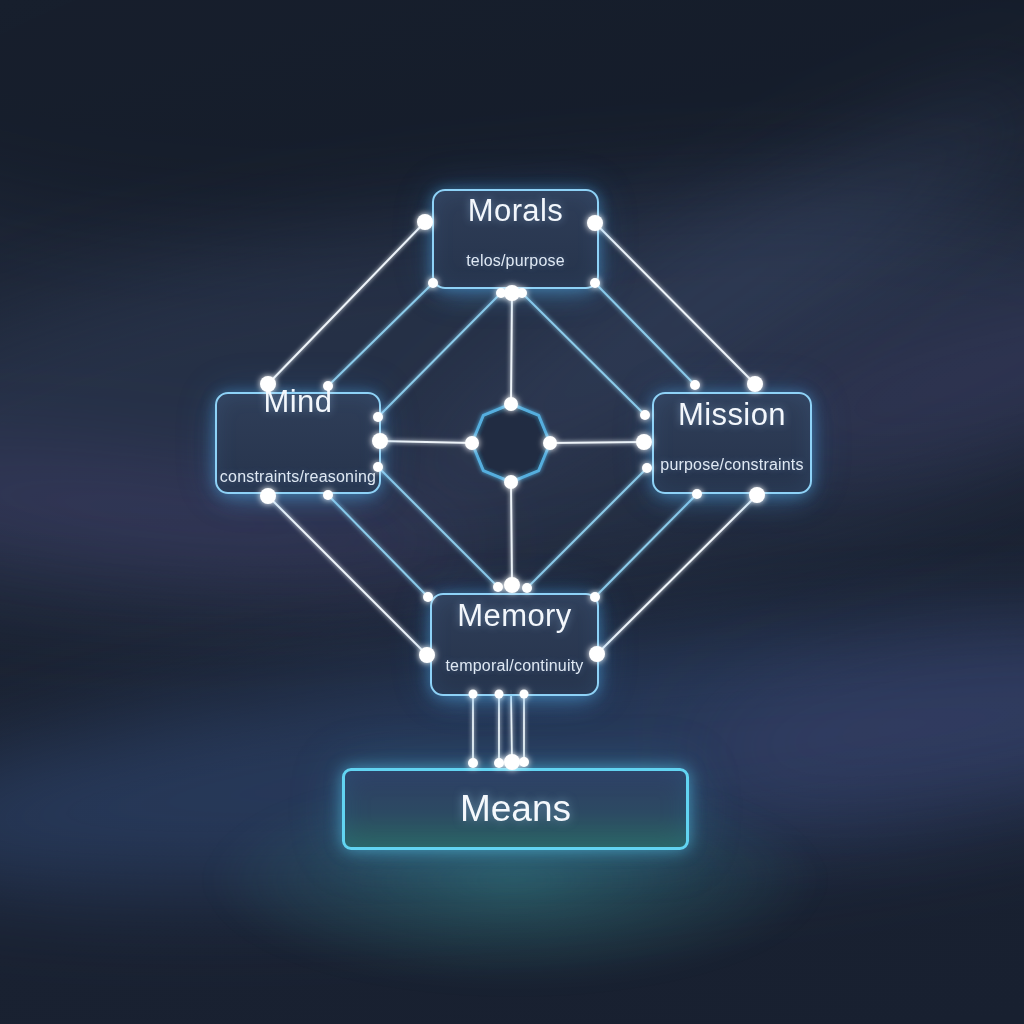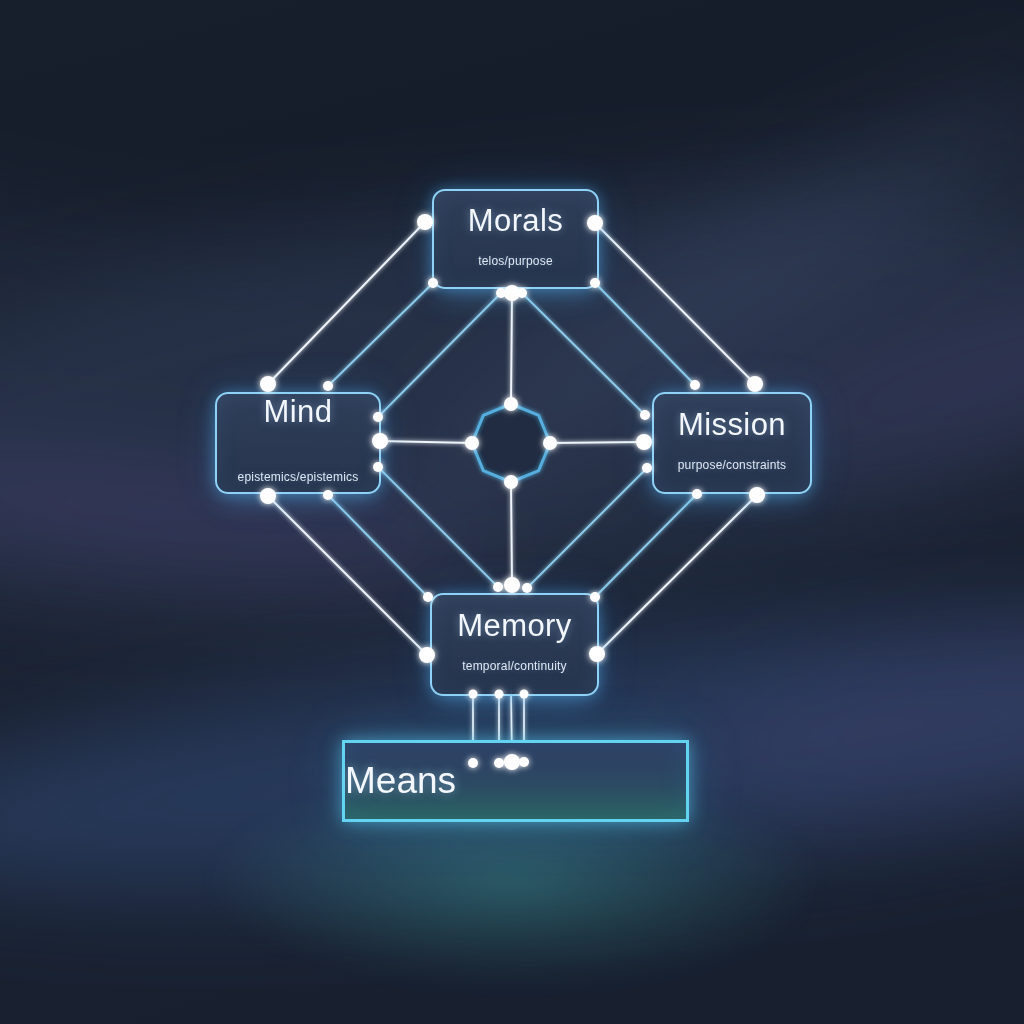--- a/index.html
+++ b/index.html
@@ -29,30 +29,30 @@
   
   .node{
     position:absolute;display:flex;flex-direction:column;align-items:center;justify-content:center;gap:7px;
     border:2.5px solid var(--node-border,#8ed2f7);border-radius:13px;
     background:linear-gradient(180deg,rgba(48,63,90,.94) 0%,rgba(38,52,76,.94) 100%);
     box-shadow:0 0 14px rgba(86,186,255,.38),0 0 42px rgba(60,140,220,.18),
                0 10px 26px -6px rgba(100,200,255,.32),inset 0 0 22px rgba(110,185,255,.10);
   }
   .node .title{margin:0;font-size:31px;font-weight:500;color:#f3f7fc;letter-spacing:.4px;
     text-shadow:0 0 9px rgba(170,215,255,.45);}
-  .node .sub{margin:8px;font-size:12px;font-weight:400;color:#dfe8f3;letter-spacing:.2px;
+  .node .sub{margin:16px;font-size:16px;font-weight:400;color:#dfe8f3;letter-spacing:.2px;
     text-shadow:0 0 6px rgba(150,200,255,.30);}
   #node-mission{left:432px;top:189px;width:163px;height:96px;}
   #node-mind{left:215px;top:392px;width:162px;height:98px;gap:32px;}
   #node-morals{left:652px;top:392px;width:156px;height:98px;}
   #node-memory{left:430px;top:593px;width:165px;height:99px;text-align:right;}
   #node-means{
-    position:absolute;left:342px;top:740px;width:341px;height:76px;
-    display:flex;align-items:center;
-    border:3px solid var(--means-border,#62d4f2);border-radius:0;
+    position:absolute;left:342px;top:768px;width:341px;height:76px;
+    display:flex;align-items:center;justify-content:center;
+    border:3px solid var(--means-border,#62d4f2);border-radius:9px;
     background:linear-gradient(180deg,var(--means-fill-top,#2f3e63) 0%,#2c4a63 55%,var(--means-fill-bottom,#2c6462) 100%);
     box-shadow:0 0 16px rgba(95,215,255,.55),0 0 52px rgba(60,180,220,.25),inset 0 0 24px rgba(40,120,160,.25);
   }
   #node-means .title{font-size:37px;color:#f4f8fc;text-shadow:0 0 10px rgba(180,230,255,.5);}
 </style>
 </head>
 <body>
 
 <div id="stage">
 
@@ -106,21 +106,21 @@
       <polygon class="oct" points="511,404 538.6,415.4 550,443 538.6,470.6 511,482 483.4,470.6 472,443 483.4,415.4"></polygon>
     </g>
   </svg>
 
   <div class="node" id="node-mission">
     <div class="title">Morals</div>
     <div class="sub">telos/purpose</div>
   </div>
   <div class="node" id="node-mind">
     <div class="title">Mind</div>
-    <div class="sub">epistemics/epistemics</div>
+    <div class="sub">constraints/reasoning</div>
   </div>
   <div class="node" id="node-morals">
     <div class="title">Mission</div>
     <div class="sub">purpose/constraints</div>
   </div>
   <div class="node" id="node-memory">
     <div class="title">Memory</div>
     <div class="sub">temporal/continuity</div>
   </div>
   <div id="node-means">

